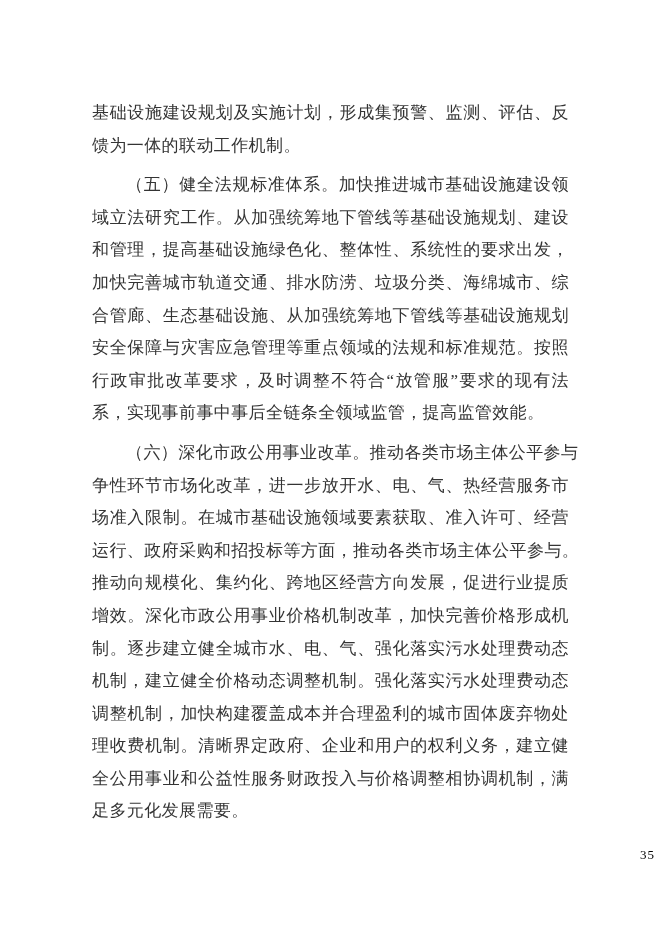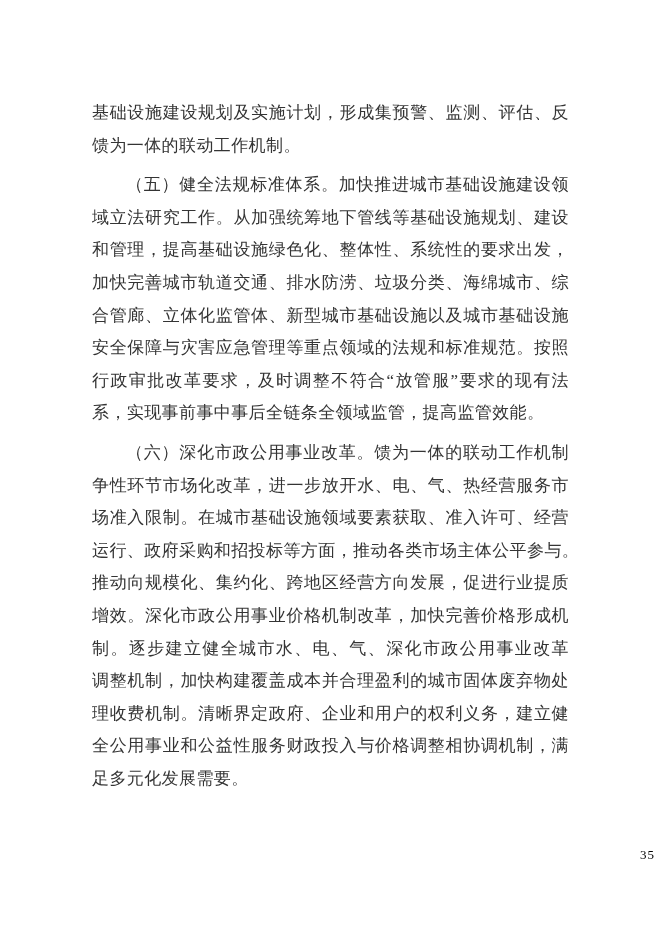--- a/index.html
+++ b/index.html
@@ -53,30 +53,31 @@
 <body>
 
 <div class="page">
   <div class="textblock">
       <div class="line">基础设施建设规划及实施计划，形成集预警、监测、评估、反</div>
       <div class="line para-end">馈为一体的联动工作机制。</div>
       <div class="line indent">（五）健全法规标准体系。加快推进城市基础设施建设领</div>
       <div class="line">域立法研究工作。从加强统筹地下管线等基础设施规划、建设</div>
       <div class="line">和管理，提高基础设施绿色化、整体性、系统性的要求出发，</div>
       <div class="line">加快完善城市轨道交通、排水防涝、垃圾分类、海绵城市、综</div>
-      <div class="line">合管廊、立体化监管体、新型城市基础设施以及城市基础设施</div>
+      <div class="line">合管廊、生态基础设施、从加强统筹地下管线等基础设施规划</div>
       <div class="line">安全保障与灾害应急管理等重点领域的法规和标准规范。按照</div>
       <div class="line">行政审批改革要求，及时调整不符合“放管服”要求的现有法</div>
       <div class="line para-end">系，实现事前事中事后全链条全领域监管，提高监管效能。</div>
-      <div class="line indent">（六）深化市政公用事业改革。馈为一体的联动工作机制</div>
+      <div class="line indent">（六）深化市政公用事业改革。推动各类市场主体公平参与</div>
       <div class="line">争性环节市场化改革，进一步放开水、电、气、热经营服务市</div>
       <div class="line">场准入限制。在城市基础设施领域要素获取、准入许可、经营</div>
       <div class="line">运行、政府采购和招投标等方面，推动各类市场主体公平参与。</div>
       <div class="line">推动向规模化、集约化、跨地区经营方向发展，促进行业提质</div>
       <div class="line">增效。深化市政公用事业价格机制改革，加快完善价格形成机</div>
-      <div class="line">制。逐步建立健全城市水、电、气、深化市政公用事业改革</div>
+      <div class="line">制。逐步建立健全城市水、电、气、强化落实污水处理费动态</div>
+      <div class="line">机制，建立健全价格动态调整机制。强化落实污水处理费动态</div>
       <div class="line">调整机制，加快构建覆盖成本并合理盈利的城市固体废弃物处</div>
       <div class="line">理收费机制。清晰界定政府、企业和用户的权利义务，建立健</div>
       <div class="line">全公用事业和公益性服务财政投入与价格调整相协调机制，满</div>
       <div class="line para-end">足多元化发展需要。</div>
     </div>
   <div class="page-number">35</div>
 </div>
 
 </body></html>

